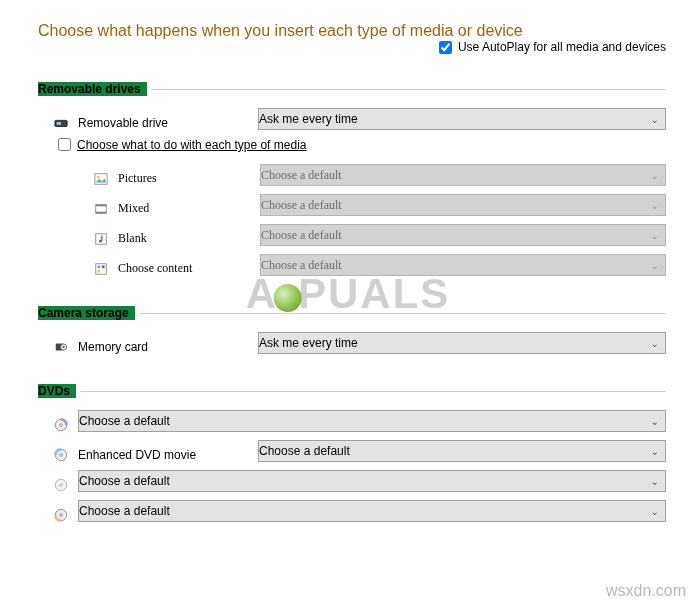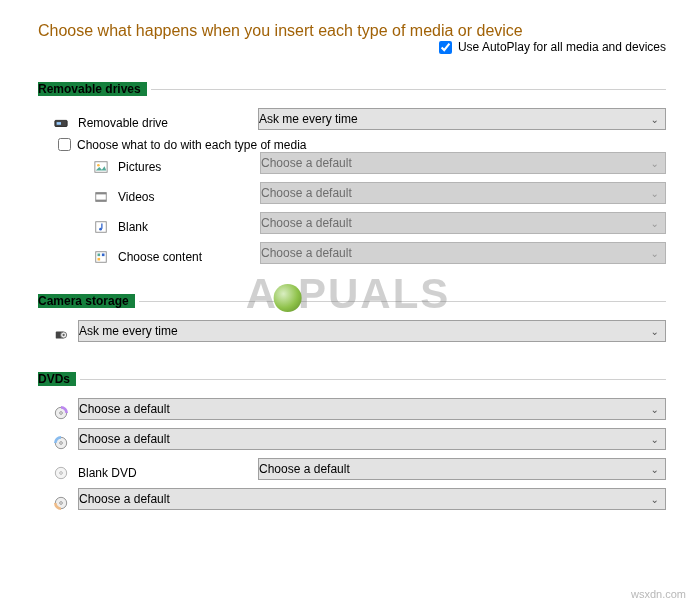--- a/index.html
+++ b/index.html
@@ -89,24 +89,26 @@
   top: 50%;
   transform: translateY(-50%);
   font-size: 10px;
   color: #555;
 }
 .dropdown.disabled .chev { color: #999; }
 .sub-check {
   display: flex;
   align-items: flex-start;
   padding-left: 20px;
+  margin-bottom: 12px;
+  text-decoration: underline;
 }
 .sub-check input { margin-right: 6px; }
 .sub-rows { padding-left: 54px; }
-.sub-rows .row { padding-left: 0; }
+.sub-rows .row { padding-left: 0; font-family: Liberation Serif, serif; }
 .sub-rows .row .label { width: 142px; }
 .section-gap { height: 22px; }
 .watermark {
   position: absolute;
   left: 50%; top: 270px;
   transform: translate(-50%, 0);
   font-size: 42px;
   font-weight: 600;
   color: rgba(120,120,120,0.35);
   letter-spacing: 2px;
@@ -120,21 +122,21 @@
   background: radial-gradient(circle at 35% 35%, #d9eec2, #8fc24a 55%, #5a8a26);
   border-radius:50%;
   vertical-align: -4px;
   position:relative;
   margin:0 -4px;
 }
 .footer-wm {
   position: absolute;
   right: 10px;
   bottom: 4px;
-  font-size: 11px;
+  font-size: 16px;
   color: #b8b8b8;
 }
 
 .ico { width:14px; height:14px; }
 input[type=checkbox]{ width:13px;height:13px; }
 </style>
 </head>
 <body>
 
 <h1 class="page-title">Choose what happens when you insert each type of media or device</h1>
@@ -184,21 +186,21 @@
     </div>
   </div>
   <div class="row">
     <span class="icon-slot">
       <svg class="ico" viewBox="0 0 16 16">
           <rect x="2" y="3" width="12" height="10" fill="#fff" stroke="#888"></rect>
           <rect x="2" y="3" width="12" height="2" fill="#888"></rect>
           <rect x="2" y="11" width="12" height="2" fill="#888"></rect>
         </svg>
     </span>
-    <span class="label">Videos</span>
+    <span class="label">Mixed</span>
     <div class="dropdown disabled">
       <span>Choose a default</span>
       <span class="chev">⌄</span>
     </div>
   </div>
   <div class="row">
     <span class="icon-slot">
       <svg class="ico" viewBox="0 0 16 16">
           <rect x="2" y="2" width="12" height="12" fill="#fff" stroke="#888"></rect>
           <path d="M9 4 V10" stroke="#36c" stroke-width="1.5"></path>
@@ -236,20 +238,21 @@
 </div>
 
 <div class="row">
   <span class="icon-slot">
     <svg class="ico" viewBox="0 0 16 16">
         <rect x="2" y="4" width="9" height="8" rx="1" fill="#444"></rect>
         <circle cx="11" cy="8" r="3.5" fill="#eee" stroke="#666"></circle>
         <circle cx="11" cy="8" r="1.3" fill="#666"></circle>
       </svg>
   </span>
+  <span class="label">Memory card</span>
   <div class="dropdown">
     <span>Ask me every time</span>
     <span class="chev">⌄</span>
   </div>
 </div>
 
 <div class="section-gap"></div>
 
 <div class="fieldset-line">
   <span class="fieldset-label">DVDs</span>
@@ -271,34 +274,34 @@
 </div>
 
 <div class="row">
   <span class="icon-slot">
     <svg class="ico" viewBox="0 0 16 16">
         <circle cx="8" cy="8" r="6.5" fill="#eee" stroke="#888"></circle>
         <circle cx="8" cy="8" r="1.5" fill="#fff" stroke="#888"></circle>
         <path d="M1.5 8 A6.5 6.5 0 0 1 8 1.5" fill="none" stroke="#8be" stroke-width="3"></path>
       </svg>
   </span>
+  <span class="label">Enhanced DVD movie</span>
   <div class="dropdown">
     <span>Choose a default</span>
     <span class="chev">⌄</span>
   </div>
 </div>
 
 <div class="row">
   <span class="icon-slot">
     <svg class="ico" viewBox="0 0 16 16">
         <circle cx="8" cy="8" r="6.5" fill="#f4f4f4" stroke="#aaa"></circle>
         <circle cx="8" cy="8" r="1.5" fill="#fff" stroke="#aaa"></circle>
       </svg>
   </span>
-  <span class="label">Blank DVD</span>
   <div class="dropdown">
     <span>Choose a default</span>
     <span class="chev">⌄</span>
   </div>
 </div>
 
 <div class="row">
   <span class="icon-slot">
     <svg class="ico" viewBox="0 0 16 16">
         <circle cx="8" cy="8" r="6.5" fill="#eee" stroke="#888"></circle>

